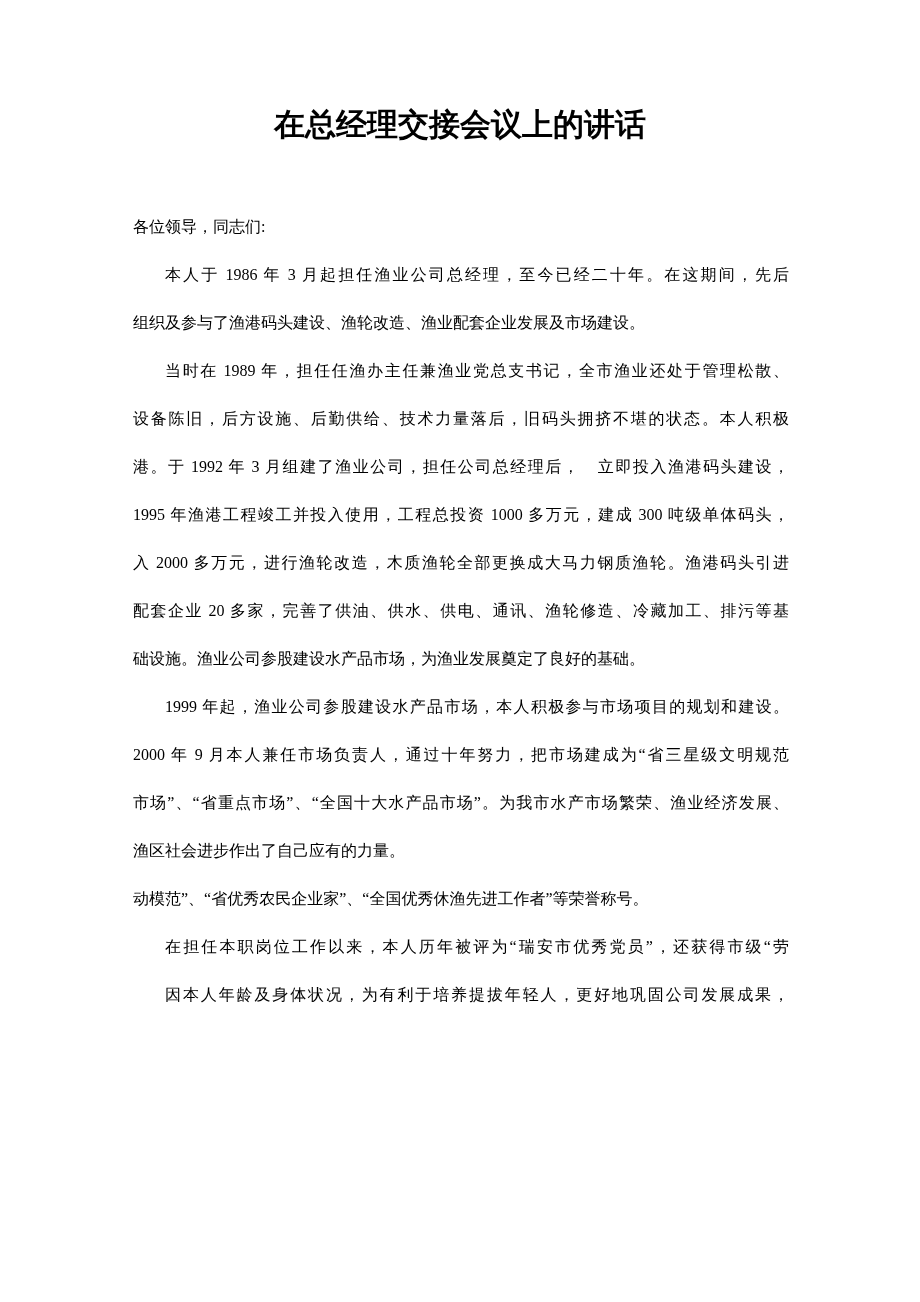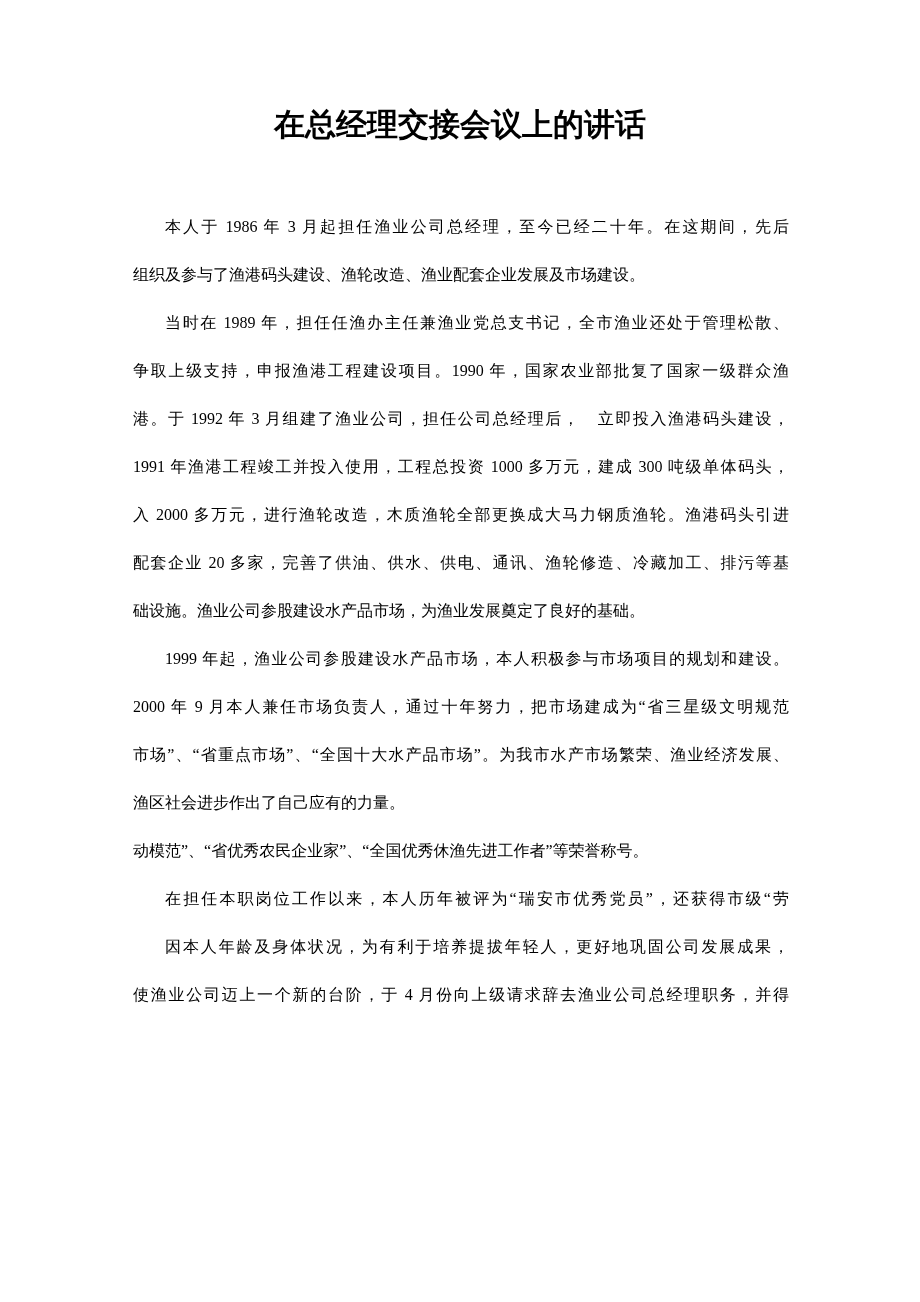--- a/index.html
+++ b/index.html
@@ -47,31 +47,31 @@
   .indent {
     text-indent: 2em;
   }
 </style>
 </head>
 <body>
 
 <div class="page">
   <div class="doc-title">在总经理交接会议上的讲话</div>
   <div class="doc-body">
+    <div class="line end">各位领导，同志们:</div>
     <div class="line fill indent">本人于 1986 年 3 月起担任渔业公司总经理，至今已经二十年。在这期间，先后</div>
     <div class="line end">组织及参与了渔港码头建设、渔轮改造、渔业配套企业发展及市场建设。</div>
     <div class="line fill indent">当时在 1989 年，担任任渔办主任兼渔业党总支书记，全市渔业还处于管理松散、</div>
-    <div class="line fill">争取上级支持，申报渔港工程建设项目。1990 年，国家农业部批复了国家一级群众渔</div>
+    <div class="line fill">设备陈旧，后方设施、后勤供给、技术力量落后，旧码头拥挤不堪的状态。本人积极</div>
     <div class="line fill">港。于 1992 年 3 月组建了渔业公司，担任公司总经理后，　立即投入渔港码头建设，</div>
-    <div class="line fill">1991 年渔港工程竣工并投入使用，工程总投资 1000 多万元，建成 300 吨级单体码头，</div>
+    <div class="line fill">1995 年渔港工程竣工并投入使用，工程总投资 1000 多万元，建成 300 吨级单体码头，</div>
     <div class="line fill">入 2000 多万元，进行渔轮改造，木质渔轮全部更换成大马力钢质渔轮。渔港码头引进</div>
     <div class="line fill">配套企业 20 多家，完善了供油、供水、供电、通讯、渔轮修造、冷藏加工、排污等基</div>
     <div class="line end">础设施。渔业公司参股建设水产品市场，为渔业发展奠定了良好的基础。</div>
     <div class="line fill indent">1999 年起，渔业公司参股建设水产品市场，本人积极参与市场项目的规划和建设。</div>
     <div class="line fill">2000 年 9 月本人兼任市场负责人，通过十年努力，把市场建成为“省三星级文明规范</div>
     <div class="line fill">市场”、“省重点市场”、“全国十大水产品市场”。为我市水产市场繁荣、渔业经济发展、</div>
     <div class="line end">渔区社会进步作出了自己应有的力量。</div>
     <div class="line end">动模范”、“省优秀农民企业家”、“全国优秀休渔先进工作者”等荣誉称号。</div>
     <div class="line fill indent">在担任本职岗位工作以来，本人历年被评为“瑞安市优秀党员”，还获得市级“劳</div>
     <div class="line fill indent">因本人年龄及身体状况，为有利于培养提拔年轻人，更好地巩固公司发展成果，</div>
-    <div class="line fill">使渔业公司迈上一个新的台阶，于 4 月份向上级请求辞去渔业公司总经理职务，并得</div>
   </div>
 </div>
 
 </body></html>

